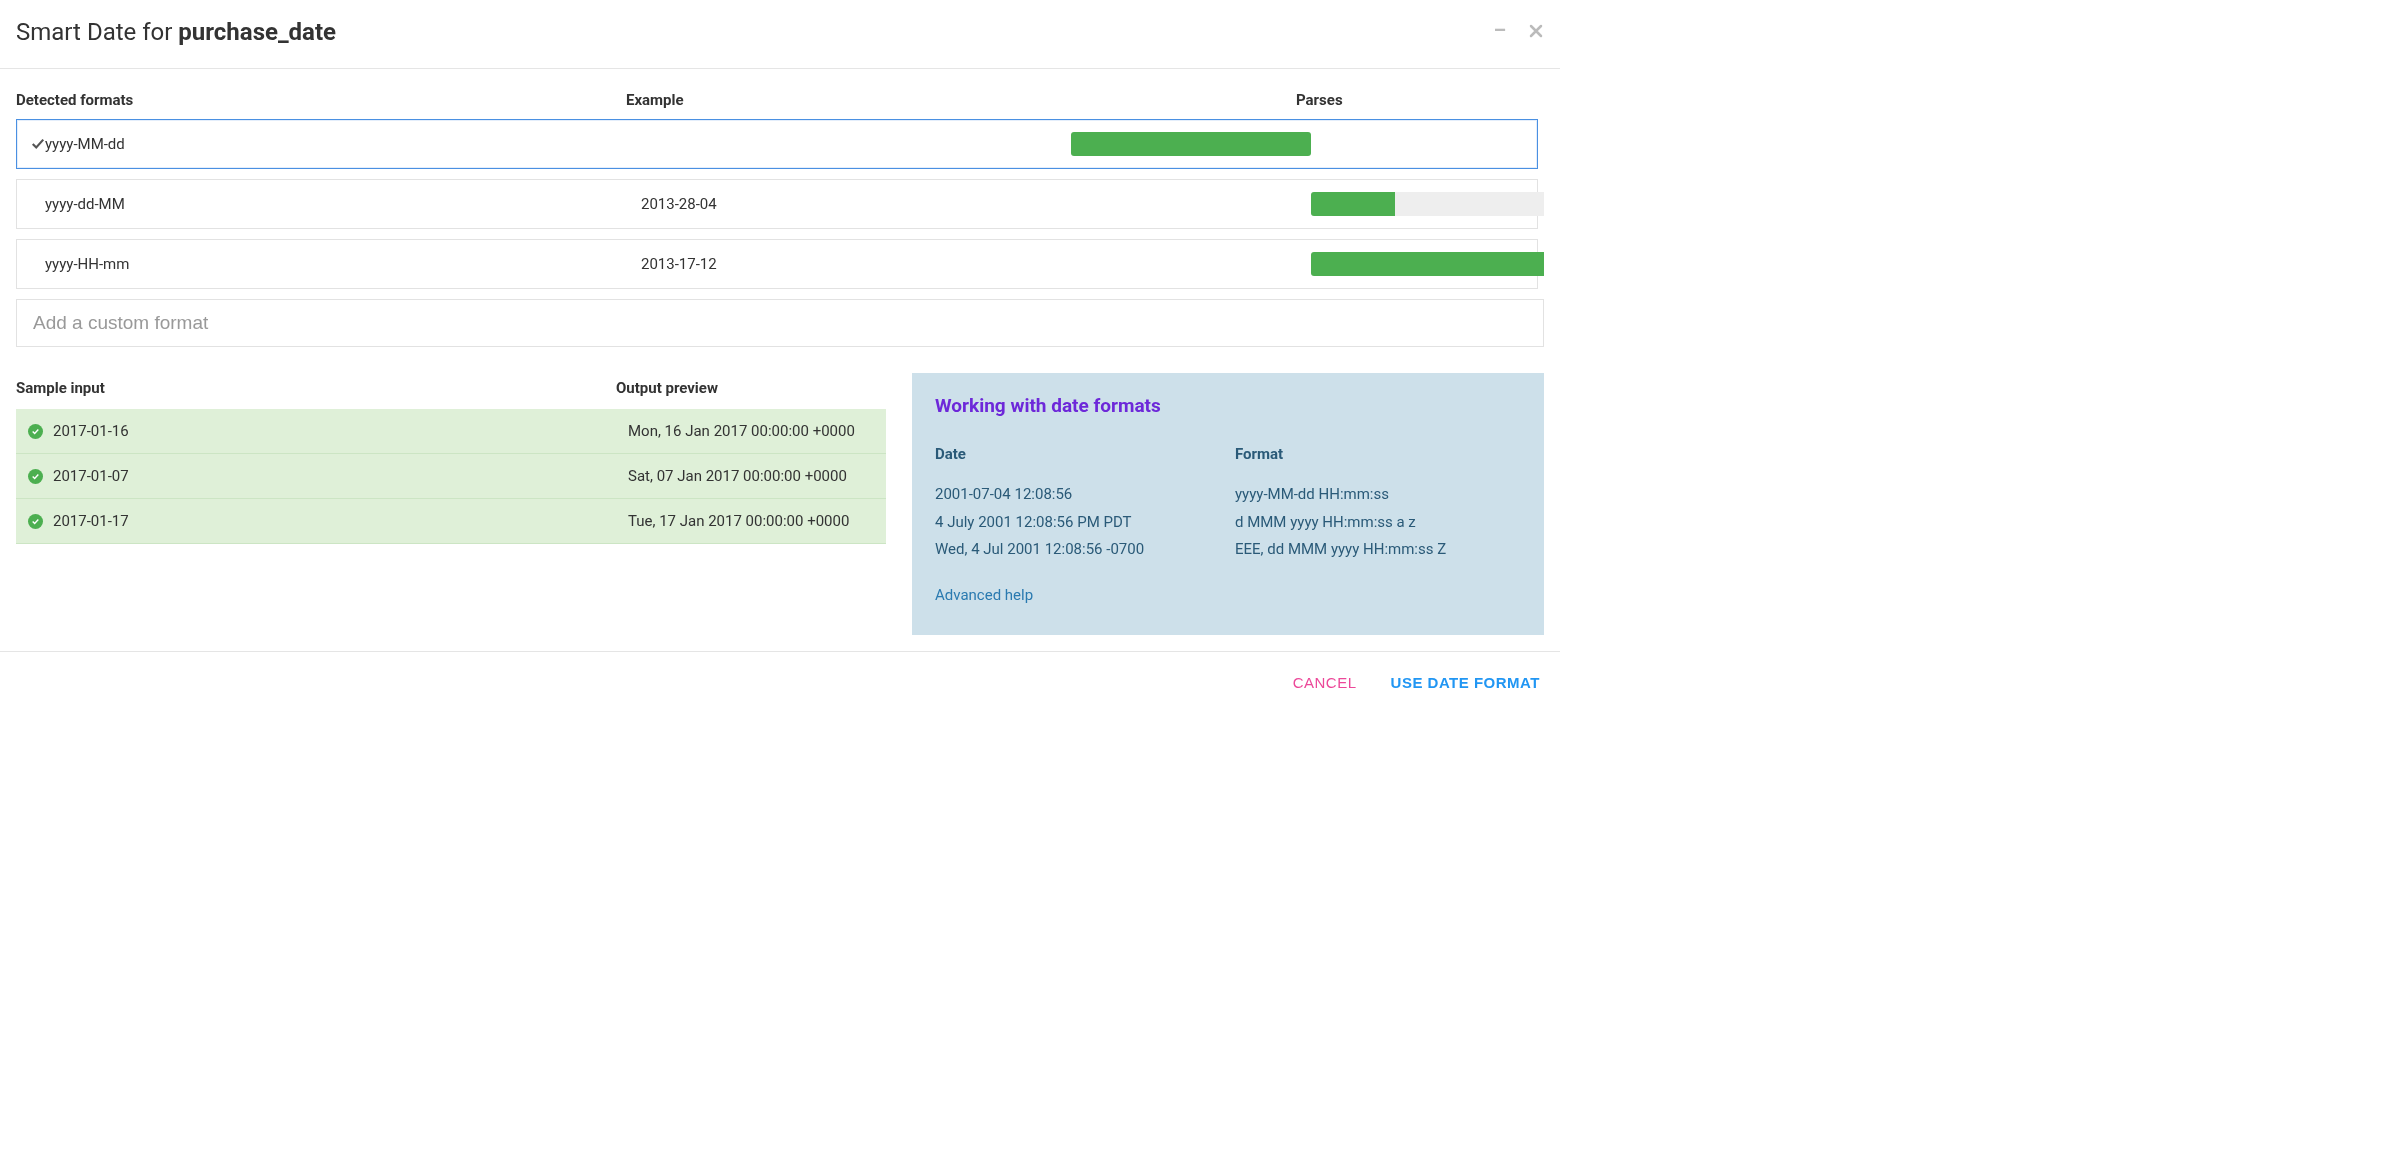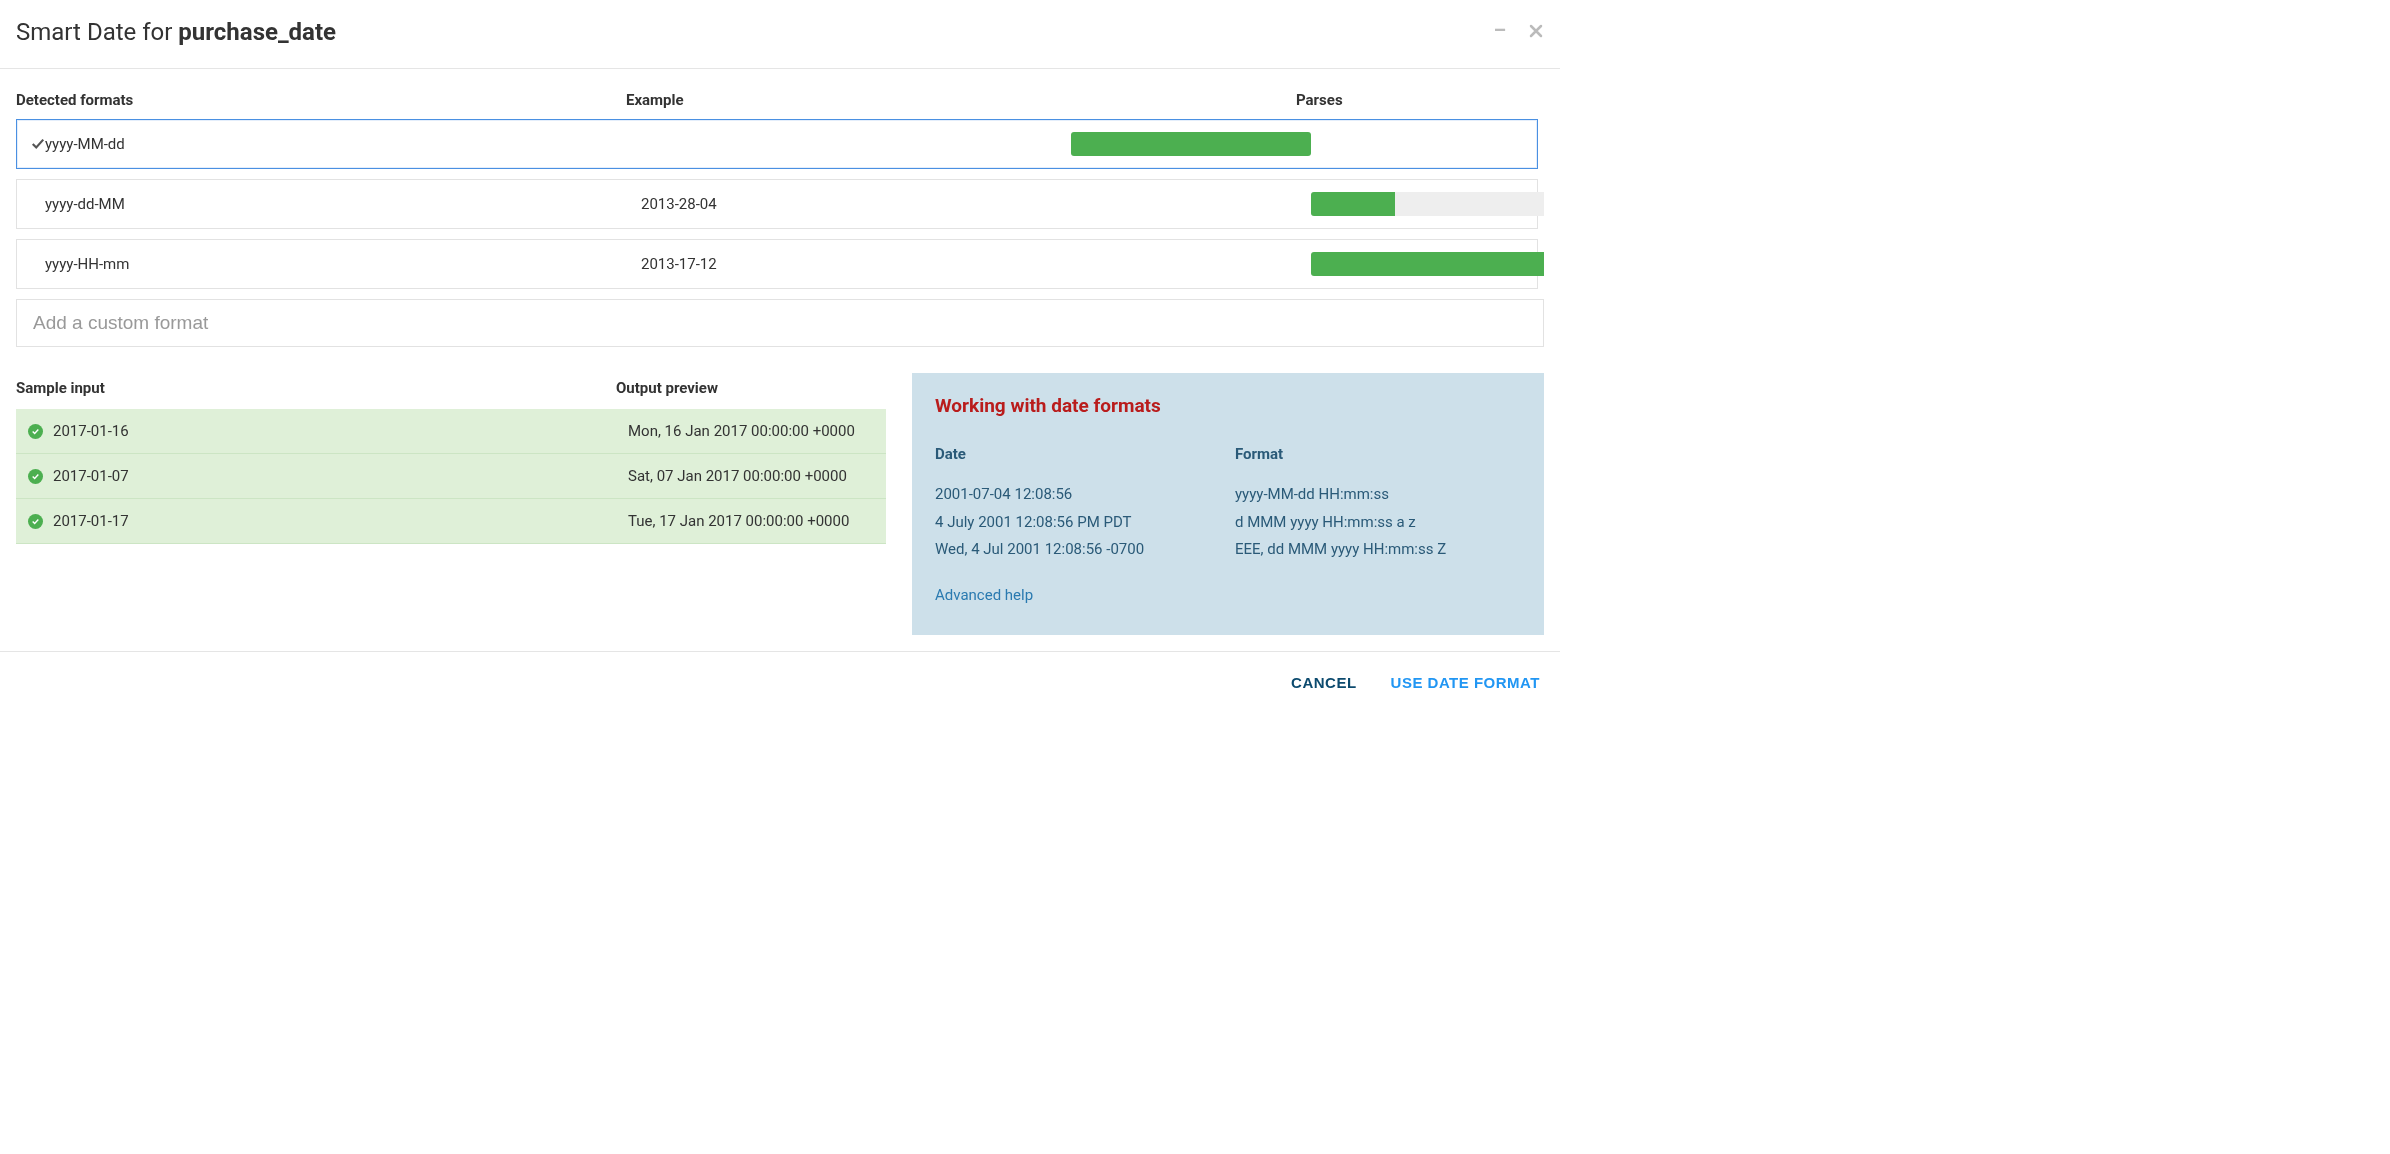--- a/index.html
+++ b/index.html
@@ -129,21 +129,21 @@
   }
   .ok-icon svg { width: 9px; height: 9px; }
 
   .help-panel {
     background: #cde0ea;
     border: 1px solid #cde0ea;
     padding: 20px 22px 30px 22px;
     margin-top: 2px;
   }
   .help-title {
-    color: #b91c1c;
+    color: #6d28d9;
     font-size: 19px;
     font-weight: 700;
     margin-bottom: 24px;
   }
   .help-cols {
     display: grid;
     grid-template-columns: 300px 1fr;
     font-size: 15px;
     color: #2a5a78;
   }
@@ -160,22 +160,22 @@
   .dialog-footer {
     border-top: 1px solid #e5e5e5;
     padding: 22px 20px;
     display: flex;
     justify-content: flex-end;
     gap: 34px;
     margin-top: 16px;
   }
   .btn-cancel {
     background: none; border: none; cursor: pointer;
-    font-weight: 700; font-size: 15px; letter-spacing: 0.5px;
-    color: #0c4a6e;
+    font-weight: 400; font-size: 15px; letter-spacing: 0.5px;
+    color: #ec4899;
   }
   .btn-primary {
     background: none; border: none; cursor: pointer;
     font-weight: 700; font-size: 15px; letter-spacing: 0.5px;
     color: #2196f3;
   }
 
   
   .formats-rows::-webkit-scrollbar, .sample-rows-wrap::-webkit-scrollbar { width: 10px; }
   .formats-rows::-webkit-scrollbar-thumb, .sample-rows-wrap::-webkit-scrollbar-thumb { background: #bbb; border-radius: 5px; }

